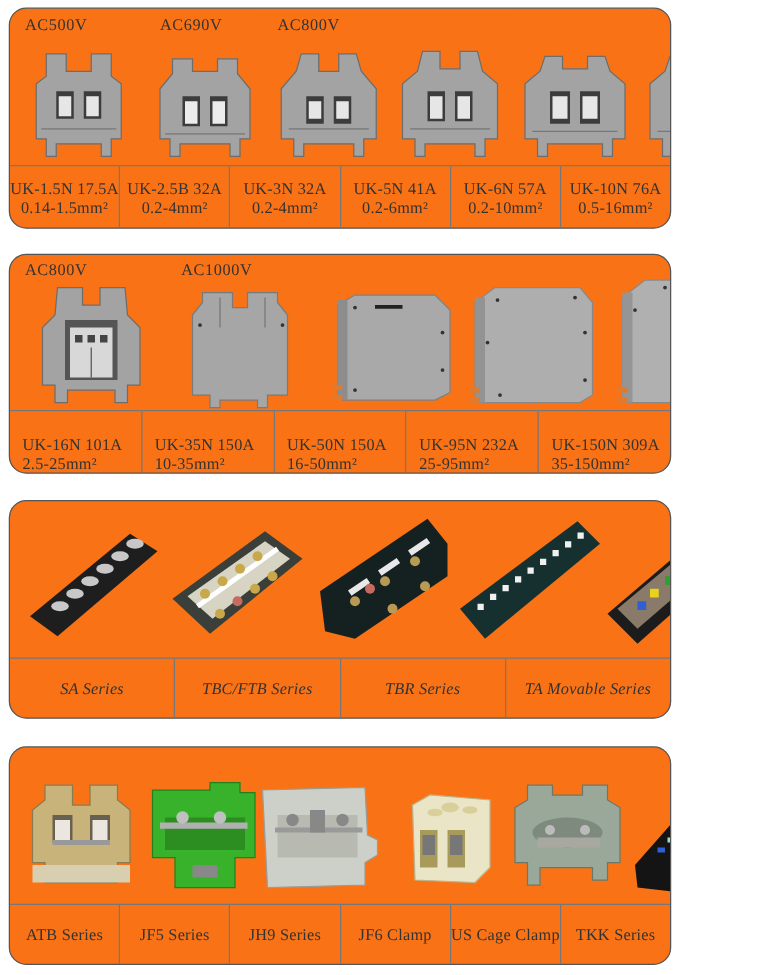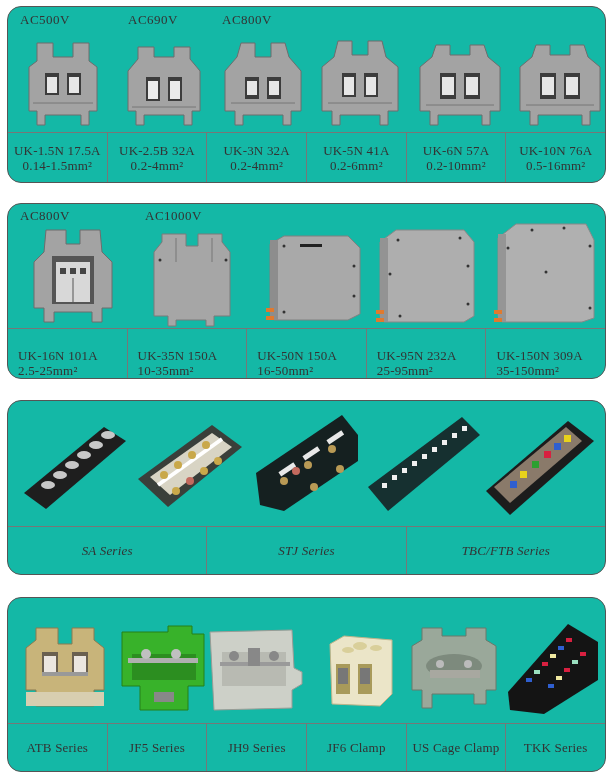--- a/index.html
+++ b/index.html
@@ -1,19 +1,19 @@
 <!DOCTYPE html>
 <html><head>
 <meta charset="utf-8">
 <style>
   html, body { margin:0; padding:0; background:#ffffff; }
   body { width:613px; height:780px; position:relative; overflow:hidden;
          font-family:"Liberation Serif","DejaVu Serif",serif; color:#333; }
-  .panel { position:absolute; left:7px; width:599px; border:1.5px solid #555;
-           border-radius:14px; background:#14b8a6; box-sizing:border-box; overflow:hidden; }
+  .panel { position:absolute; left:7px; width:530px; border:1.5px solid #555;
+           border-radius:14px; background:#f97316; box-sizing:border-box; overflow:hidden; }
   .label-row { position:absolute; left:0; right:0; bottom:0; border-top:1px solid #777; display:flex; }
   .cell { flex:1; border-left:1px solid #777; display:flex; flex-direction:column; justify-content:center;
           align-items:center; font-size:13px; line-height:15px; color:#333; letter-spacing:0.2px; }
   .cell:first-child { border-left:none; }
   .cell.left { align-items:flex-start; padding-left:10px; justify-content:flex-end; padding-top:2px; }
   .voltage { position:absolute; font-size:13px; color:#333; letter-spacing:0.5px; }
   .prod { position:absolute; }
   svg { display:block; }
 </style>
 </head>
@@ -279,24 +279,27 @@
       <rect x="72" y="28" width="7" height="7" fill="#2f5fd0"></rect>
       <rect x="82" y="20" width="7" height="7" fill="#e8d21c"></rect>
     </svg>
   </div>
 
   <div class="label-row" style="height:47px;font-style:italic;">
     <div class="cell">
         <span>SA Series</span>
       </div>
     <div class="cell">
-        <span>STJ Series</span>
-      </div>
-    <div class="cell">
         <span>TBC/FTB Series</span>
+      </div>
+    <div class="cell">
+        <span>TBR Series</span>
+      </div>
+    <div class="cell">
+        <span>TA Movable Series</span>
       </div>
   </div>
 </div>
 
 <div class="panel" style="top:597px;height:175px;">
   <div class="prod" style="left:14px;top:28px;">
     <svg width="86" height="86" viewBox="0 0 86 86">
       <path d="M4 22 L14 14 L14 2 L36 2 L36 18 L50 18 L50 2 L72 2 L72 14 L82 22 L82 64 L72 64 L72 80 L14 80 L14 64 L4 64 Z" fill="#c8b47a" stroke="#8a7a50"></path>
       <rect x="20" y="26" width="16" height="22" fill="#6a6050"></rect>
         <rect x="50" y="26" width="16" height="22" fill="#6a6050"></rect>

